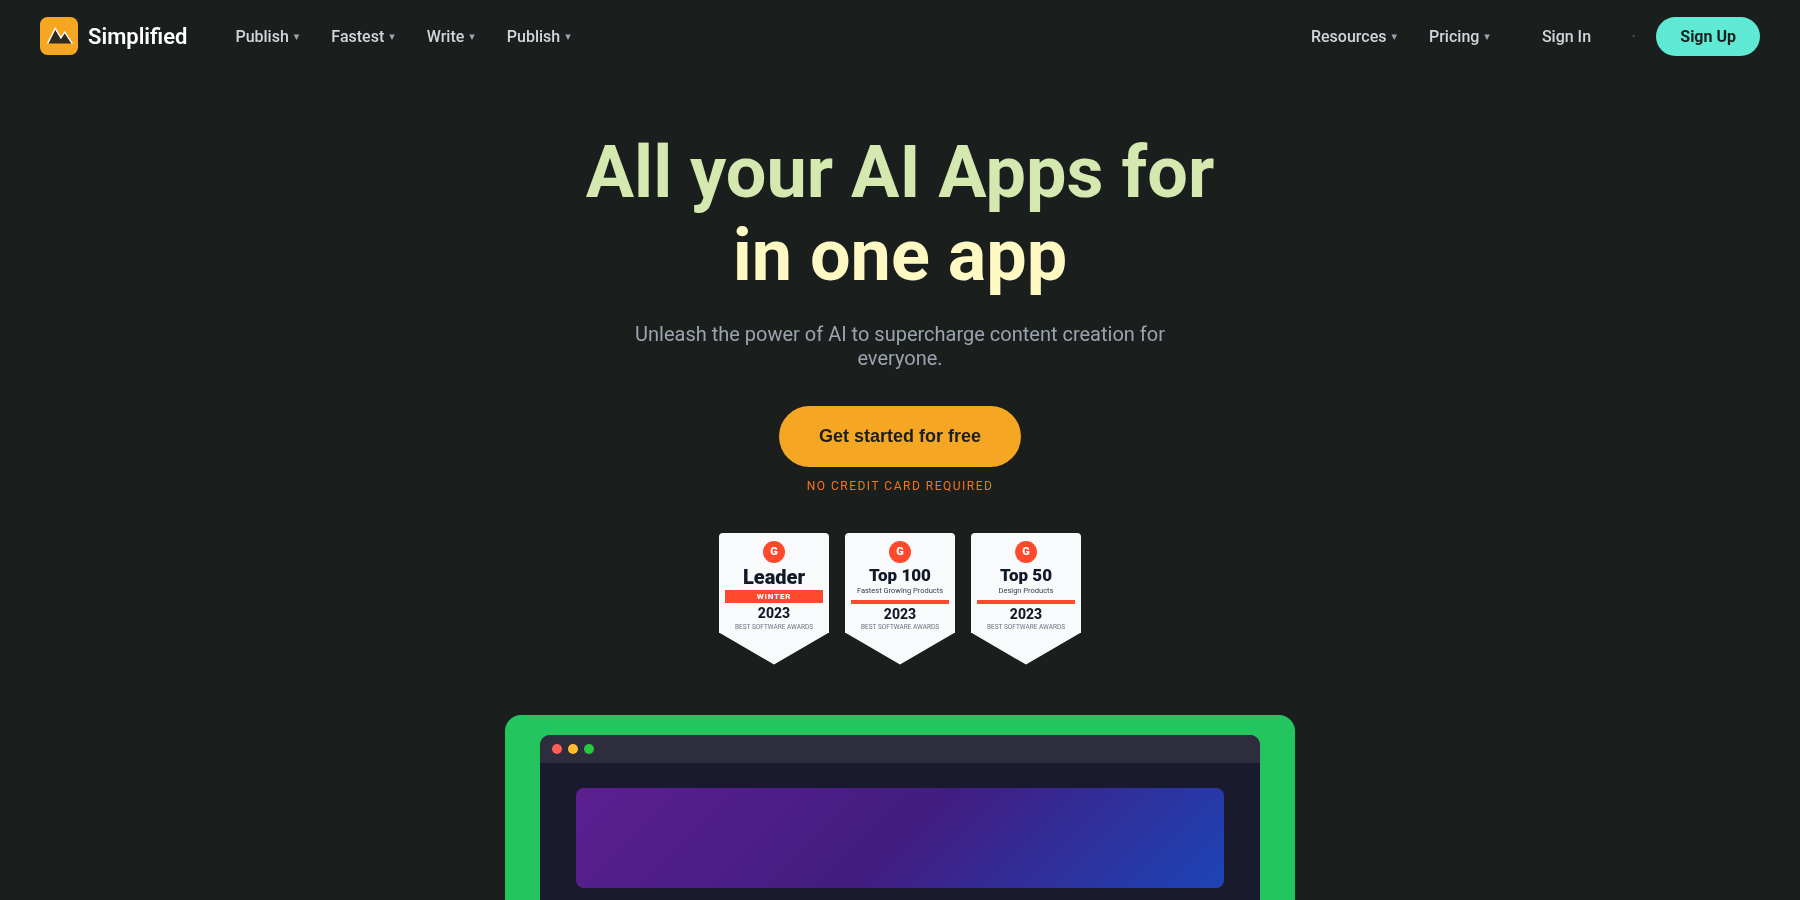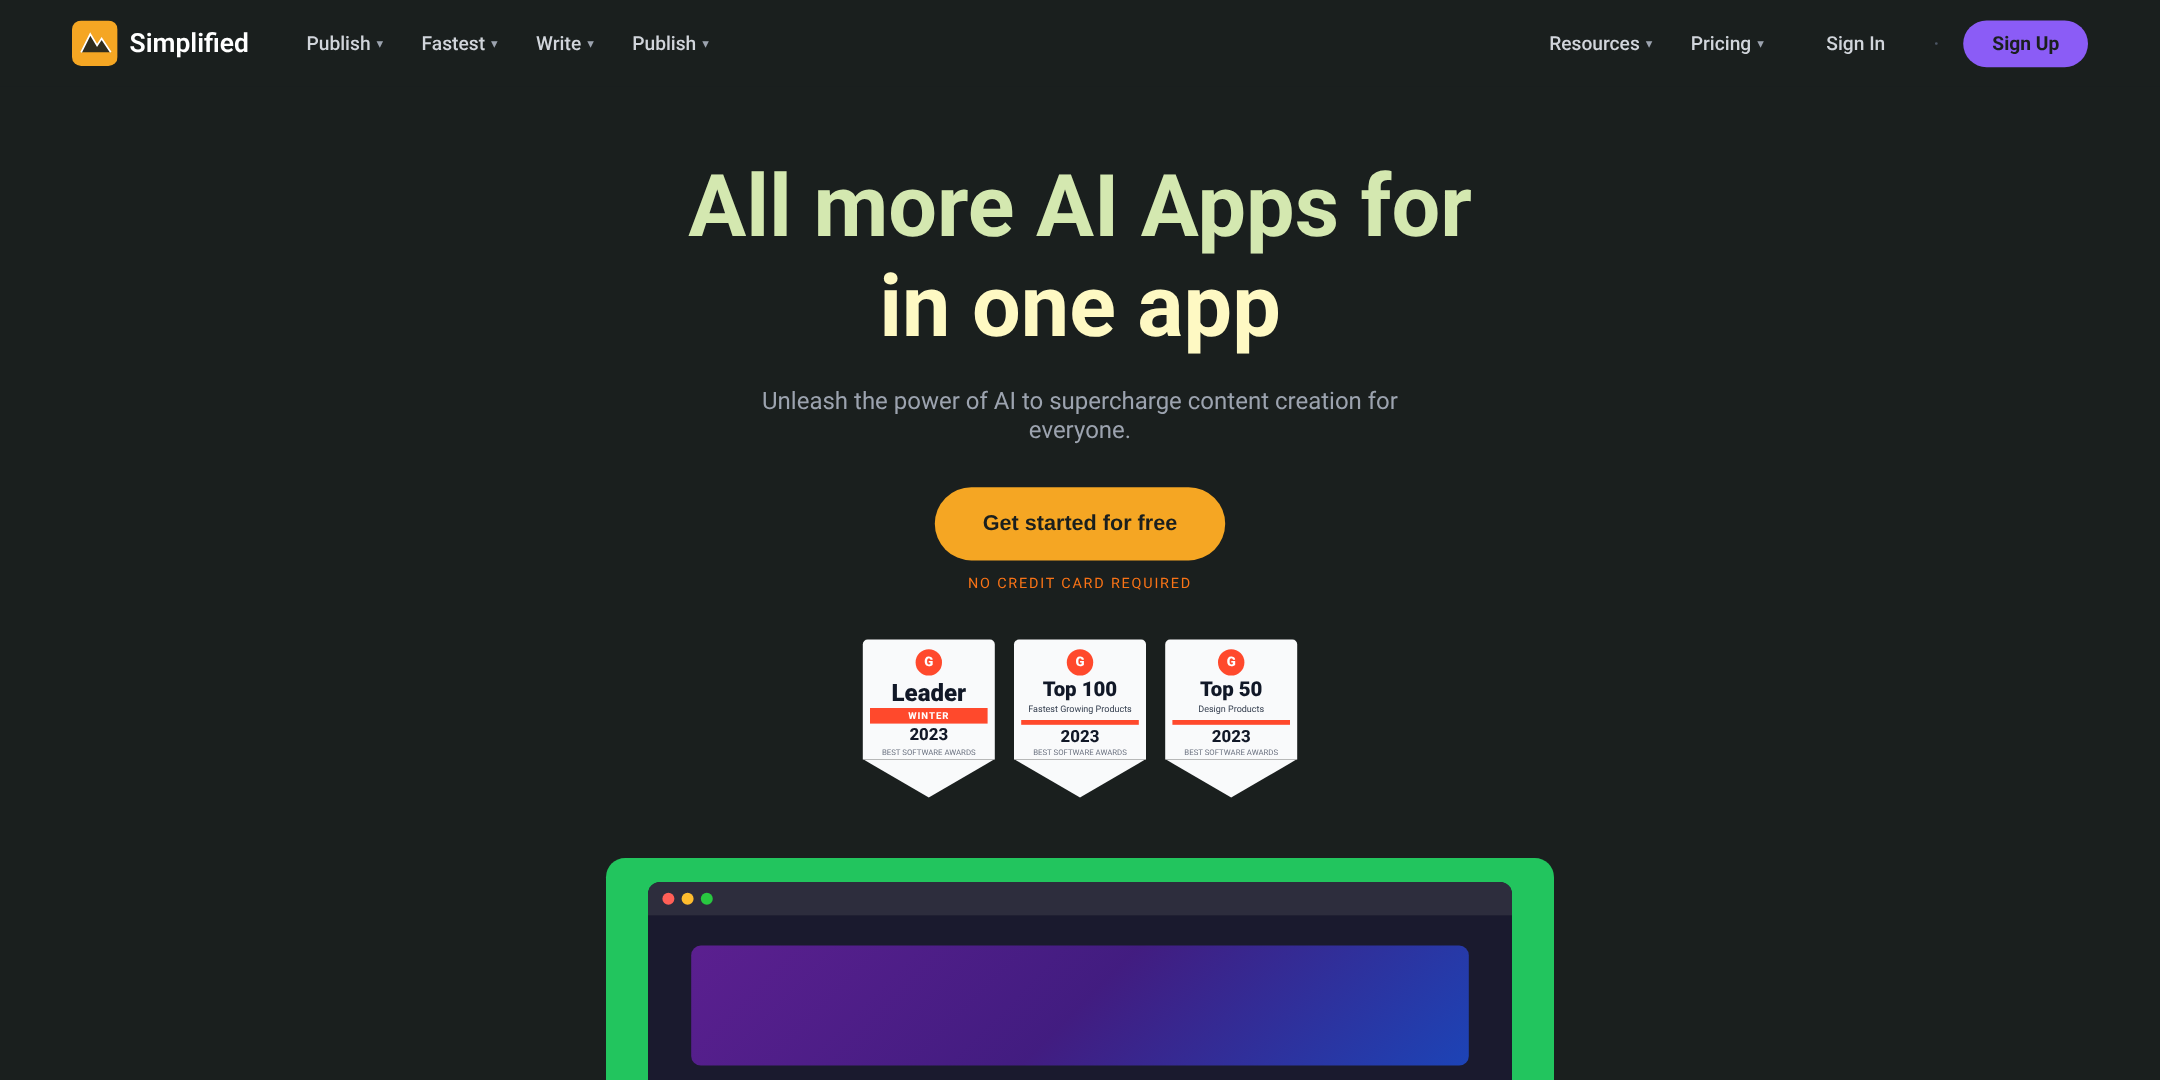--- a/index.html
+++ b/index.html
@@ -15,21 +15,21 @@
       font-family: -apple-system, BlinkMacSystemFont, 'Segoe UI', Roboto, sans-serif;
       overflow: hidden;
       color: #ffffff;
     }
 
     
     nav {
       display: flex;
       align-items: center;
       justify-content: space-between;
-      padding: 0 60px;
+      padding: 0 40px;
       height: 72px;
       background-color: #1a1f1e;
       position: relative;
       z-index: 10;
     }
 
     .nav-left {
       display: flex;
       align-items: center;
       gap: 36px;
@@ -96,21 +96,21 @@
       font-size: 16px;
       font-weight: 500;
       cursor: pointer;
       background: none;
       border: none;
       text-decoration: none;
     }
 
     .sign-up-btn {
       padding: 10px 24px;
-      background-color: #8b5cf6;
+      background-color: #5eead4;
       color: #1a1f1e;
       font-size: 16px;
       font-weight: 700;
       cursor: pointer;
       border: none;
       border-radius: 50px;
       text-decoration: none;
     }
 
     
@@ -360,21 +360,21 @@
     </div>
     <a class="sign-in-btn" href="#">Sign In</a>
 
     <span style="color:#4b5563; font-size:20px;">·</span>
     <a class="sign-up-btn" href="#">Sign Up</a>
   </div>
 </nav>
 
 <section class="hero">
   <h1 class="hero-title">
-    <span class="hero-title-line1">All more AI Apps for</span>
+    <span class="hero-title-line1">All your AI Apps for</span>
     <span class="hero-title-line3">in one app</span>
   </h1>
 
   <p class="hero-subtitle">Unleash the power of AI to supercharge content creation for everyone.</p>
 
   <button class="cta-button">Get started for free</button>
 
   <p class="no-credit-card">NO CREDIT CARD REQUIRED</p>
 
   <div class="badges-container">

